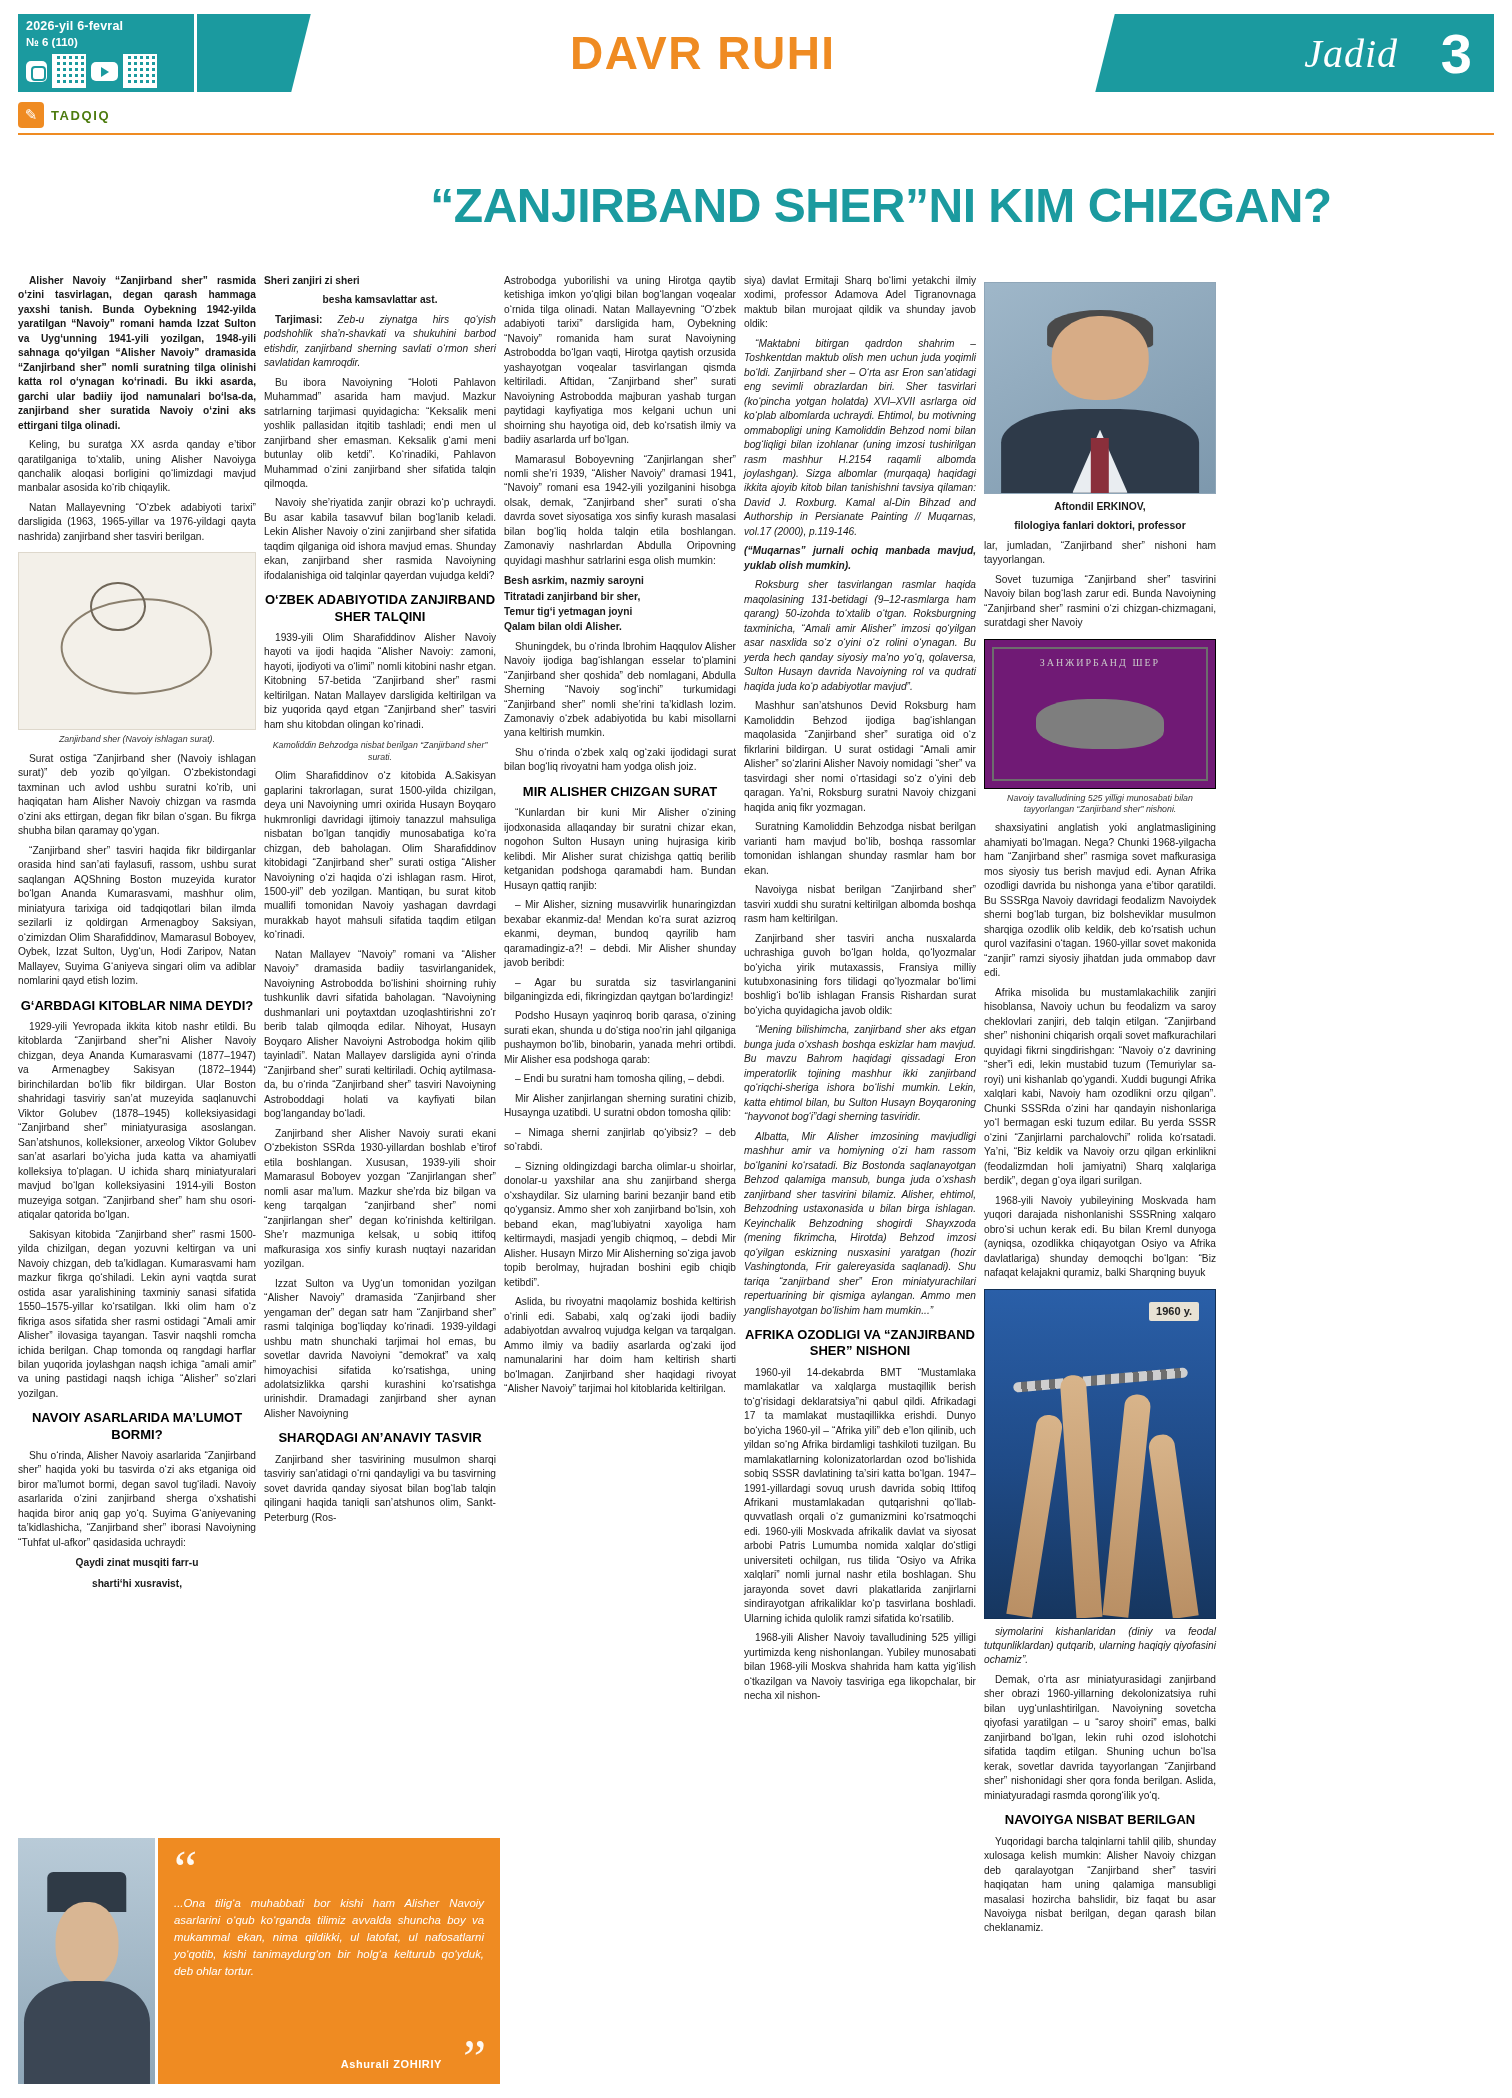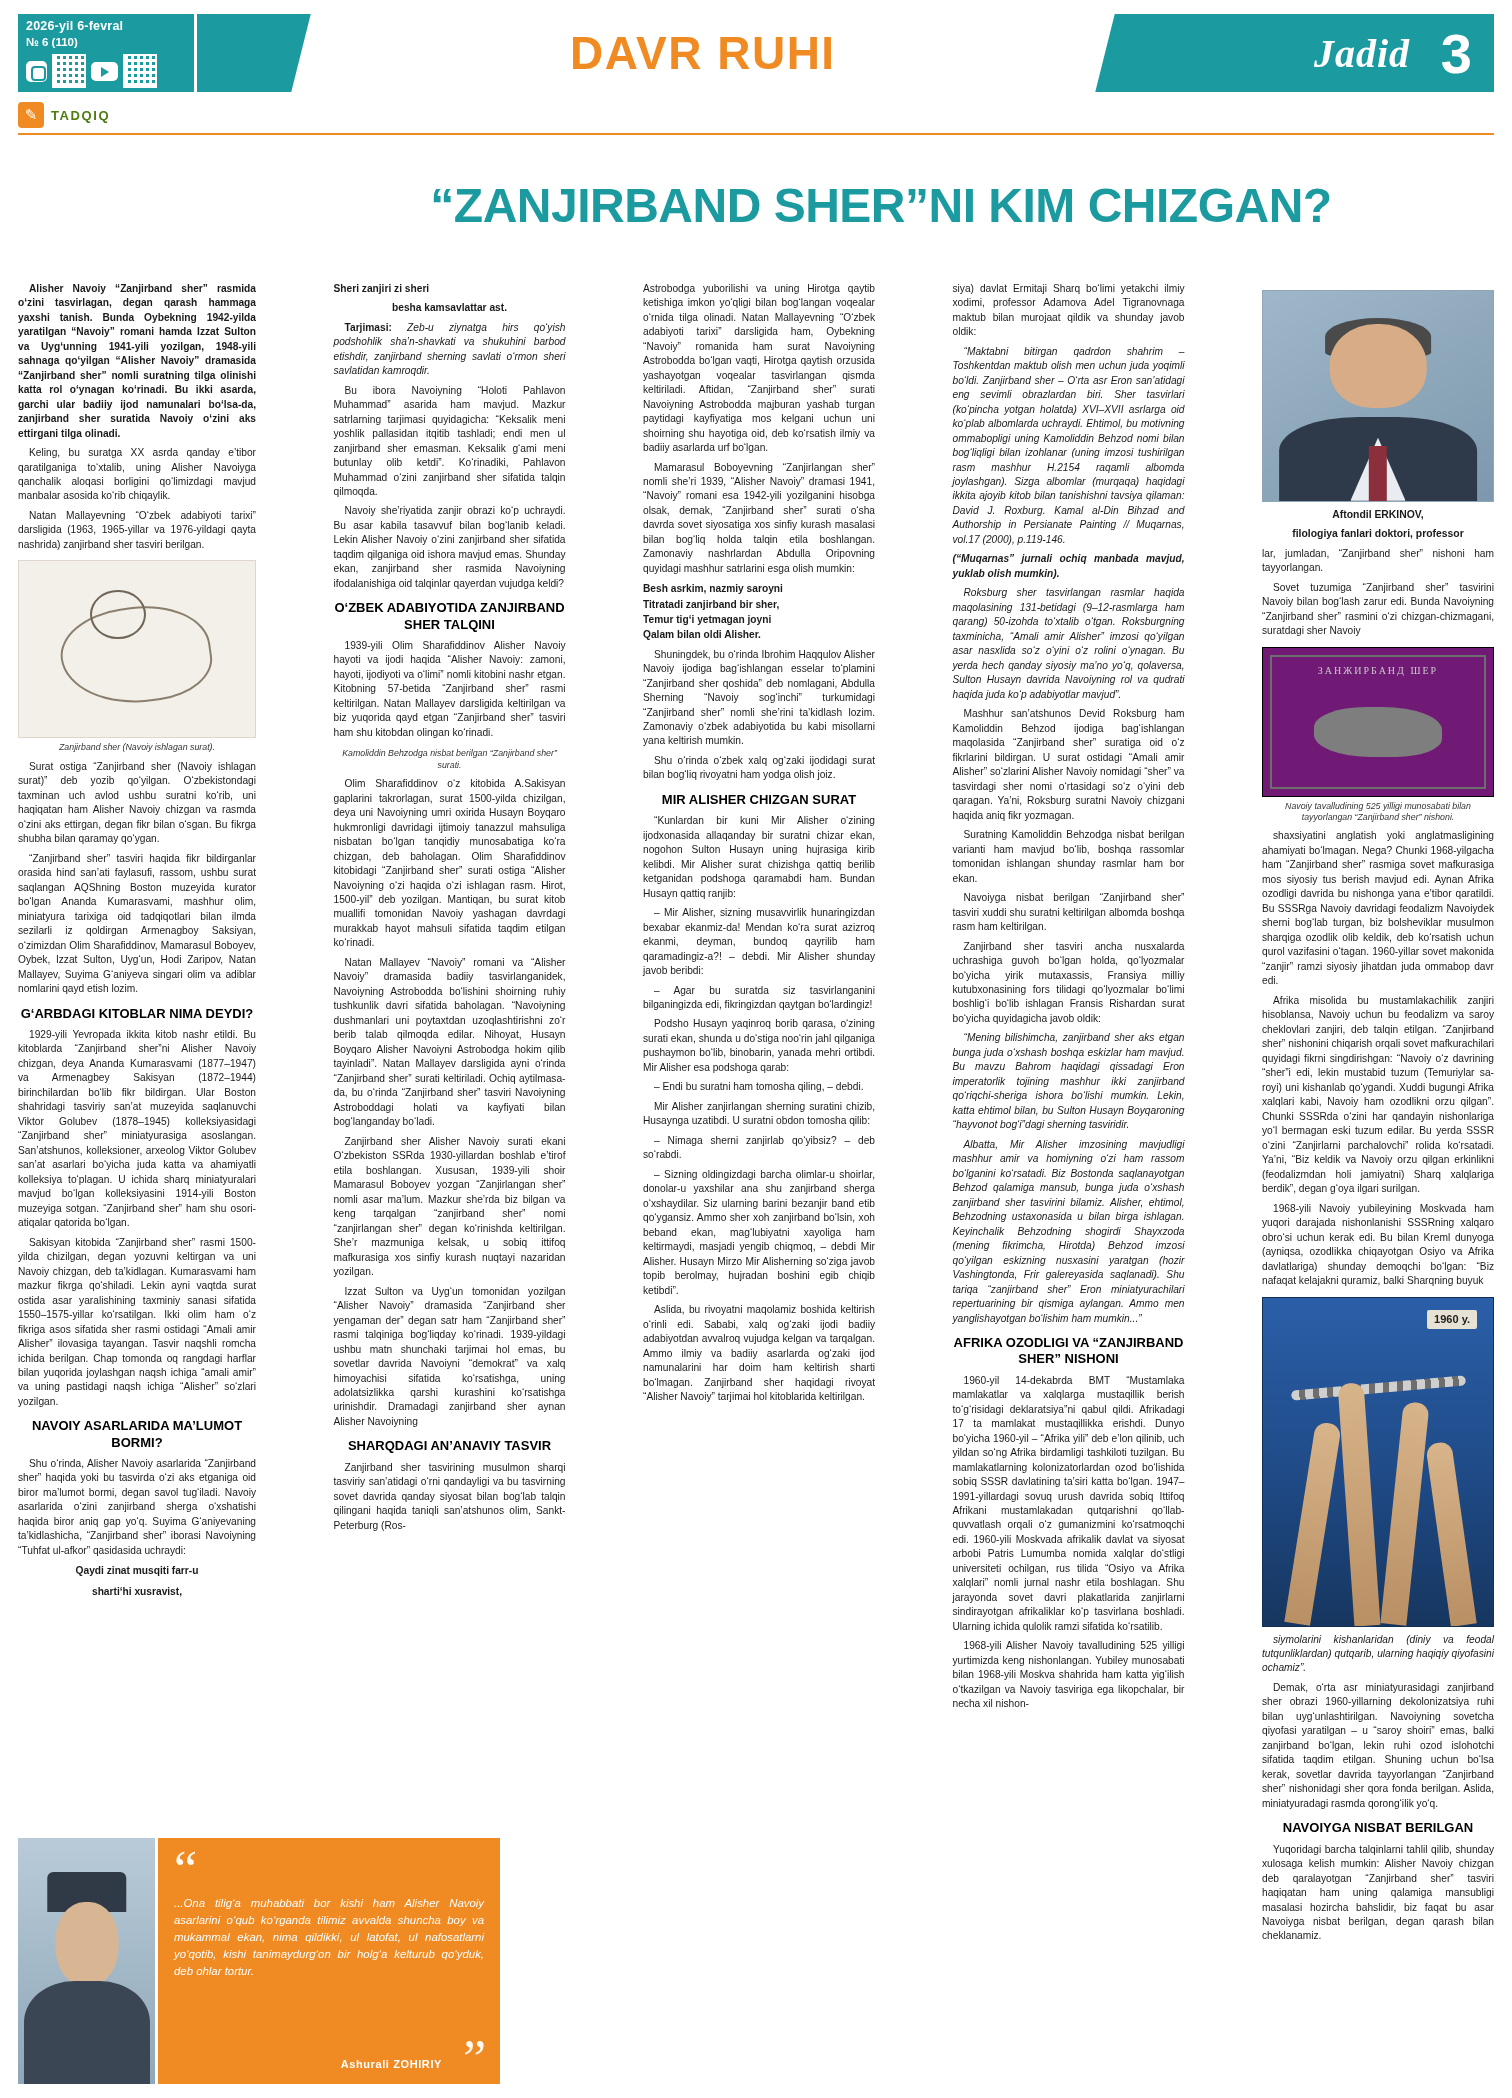--- a/index.html
+++ b/index.html
@@ -98,27 +98,27 @@
   .mast-title {
     transform: skewX(14deg);
     font-size: 46px;
     font-weight: bold;
     color: #ef8b22;
     letter-spacing: 1.5px;
     font-family: "Liberation Sans", sans-serif;
   }
   .mast-jadid {
     position: absolute;
-    right: 84px; top: 50%;
+    right: 96px; top: 50%;
     transform: translateY(-50%);
     color: #fff;
     font-family: "Liberation Serif", serif;
     font-style: italic;
     font-size: 40px;
-    font-weight: bold;
+    font-weight: normal;
     letter-spacing: 1px;
   }
   .mast-page {
     position: absolute;
     right: 22px; top: 50%;
     transform: translateY(-50%);
     color: #fff;
     font-size: 56px;
     font-weight: bold;
   }
@@ -166,25 +166,24 @@
     font-weight: bold;
     color: #1b9a9f;
     letter-spacing: -0.5px;
     line-height: 1.05;
     padding: 14px 0 10px 0;
     font-family: "Liberation Sans", sans-serif;
   }
 
   
   .content {
-    margin: 8px 18px 0 18px;
+    margin: 0 18px 0 18px;
     display: flex;
-    gap: 2px;
+    gap: 8px;
     height: 1770px;
-    justify-content: space-between;
   }
   .col {
     width: 232px;
     flex: none;
     font-size: 10.2px;
     line-height: 1.42;
     text-align: justify;
     color: #1a1a1a;
     position: relative;
   }

